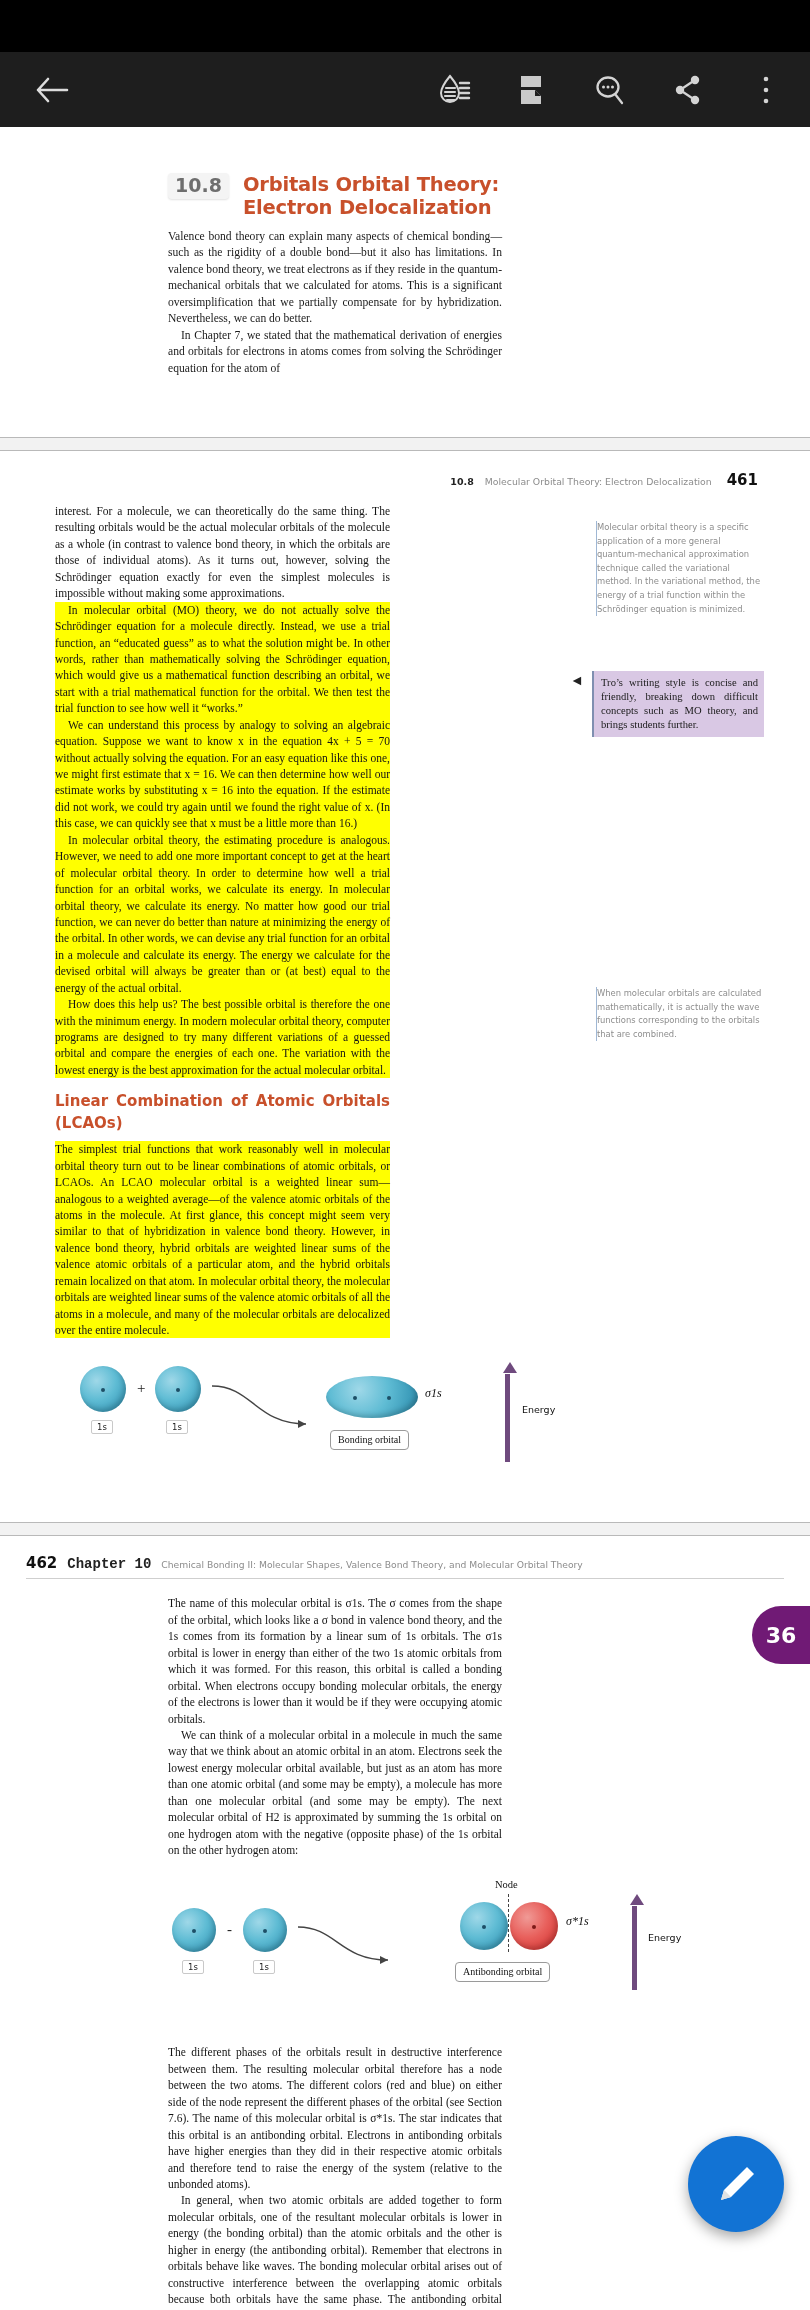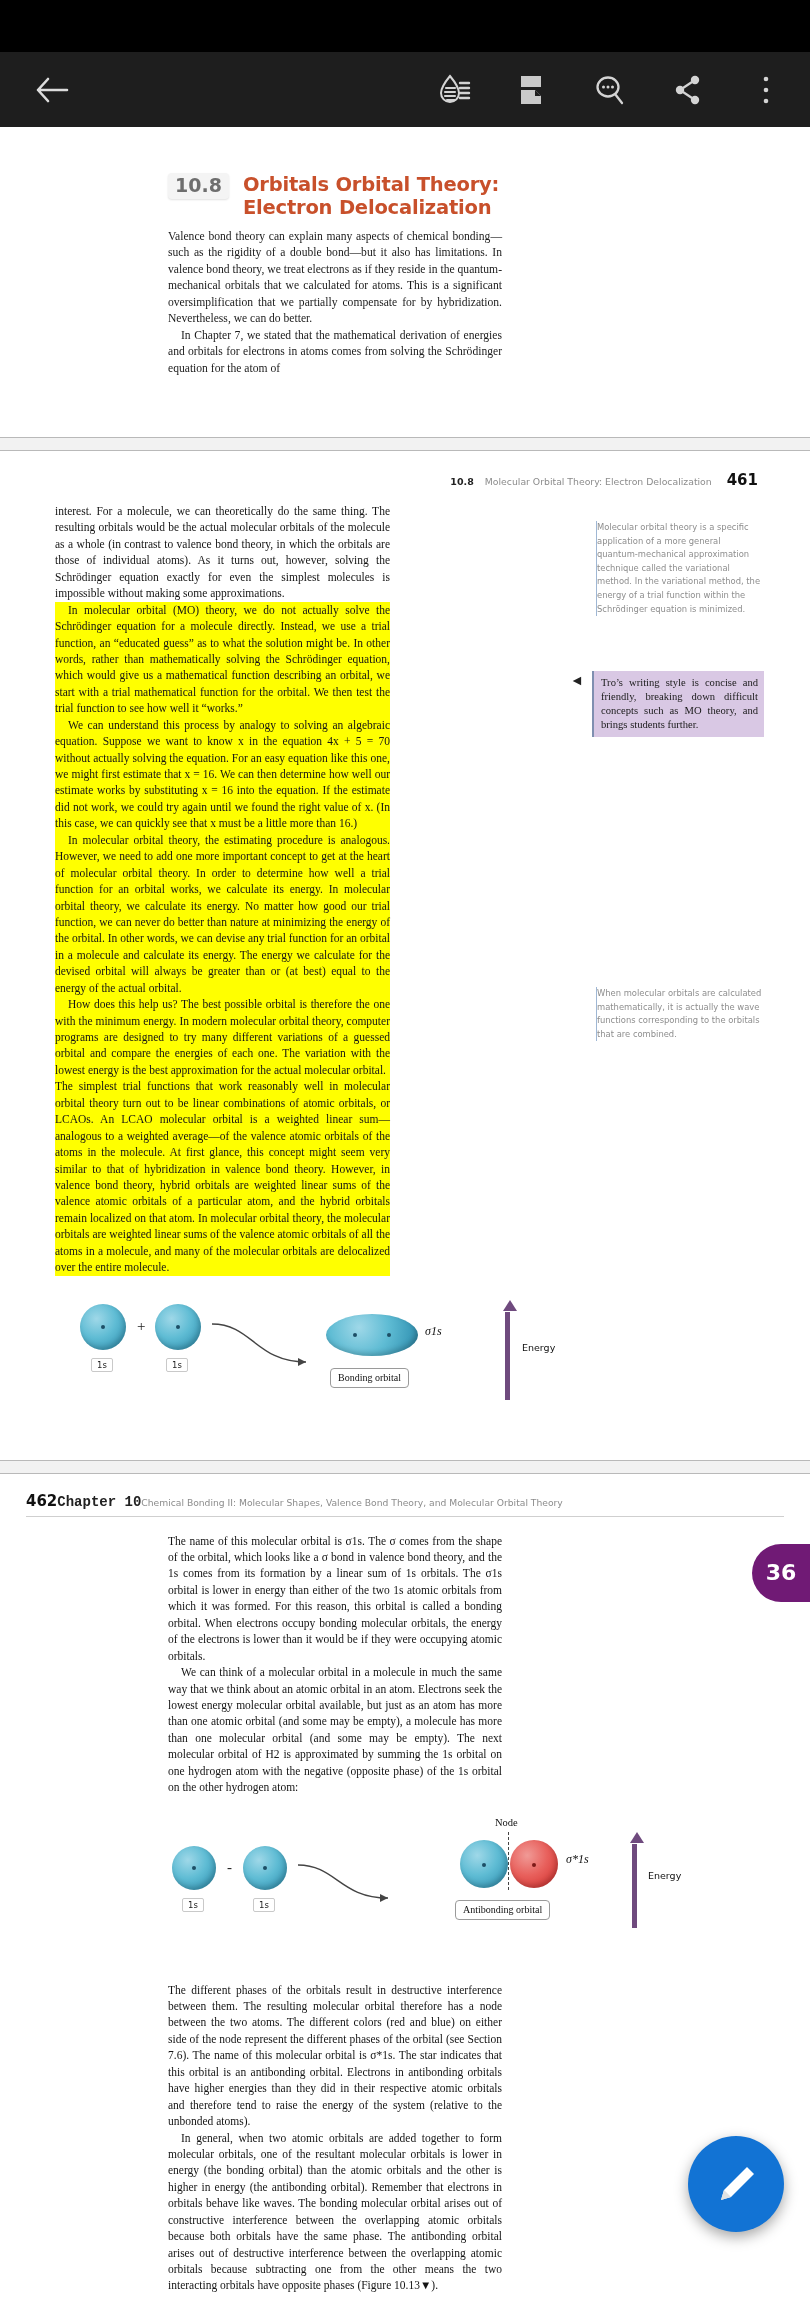--- a/index.html
+++ b/index.html
@@ -159,21 +159,21 @@
     border-bottom: 11px solid #6f4a7e; position: absolute; top: 0; left: -4.5px;
   }
   .energy-lbl {
     position: absolute; font-family: "DejaVu Sans", sans-serif; font-size: 9.5px; color: #111;
   }
   .arrow-curve { position: absolute; }
 
   
   .p462 { padding: 10px 0 0 0; position: relative; }
   .pg-head462 {
-    display: flex; align-items: baseline; margin: 8px 0 0 26px; 
+    display: flex; align-items: baseline; margin: 8px 0 0 26px; gap: 10px;
   }
   .pg-head462 .pno { font-family: "DejaVu Sans", sans-serif; font-weight: bold; font-size: 15px; color: #111; }
   .pg-head462 .ch { font-family: Liberation Mono, monospace; font-weight: bold; font-size: 14px; color: #222; }
   .pg-head462 .ct { font-family: "DejaVu Sans", sans-serif; font-size: 9.2px; color: #8c8c8c; }
   .col462 {
     margin: 16px 0 0 168px; width: 334px;
     font-size: 11.5px; line-height: 1.43; color: #141414; text-align: justify; hyphens: auto;
   }
 
   
@@ -290,20 +290,21 @@
     <div class="review-note" style="top:220px; left:592px;font-family:Liberation Serif, serif;">Tro’s writing style is concise and friendly, breaking down difficult concepts such as MO theory, and brings students further.</div>
     <div class="note-arrow" style="top:222px; left:570px;">◄</div>
     <div class="margin-note" style="top:536px; left:596px;">When molecular orbitals are calculated mathematically, it is actually the wave functions corresponding to the orbitals that are combined.</div>
 
     <div class="col-main">
       <p>interest. For a molecule, we can theoretically do the same thing. The resulting orbitals would be the actual molecular orbitals of the molecule as a whole (in contrast to valence bond theory, in which the orbitals are those of individual atoms). As it turns out, however, solving the Schrödinger equation exactly for even the simplest molecules is impossible without making some approximations.</p>
       <p class="ind hl">In molecular orbital (MO) theory, we do not actually solve the Schrödinger equation for a molecule directly. Instead, we use a trial function, an “educated guess” as to what the solution might be. In other words, rather than mathematically solving the Schrödinger equation, which would give us a mathematical function describing an orbital, we start with a trial mathematical function for the orbital. We then test the trial function to see how well it “works.”</p>
       <p class="ind hl">We can understand this process by analogy to solving an algebraic equation. Suppose we want to know x in the equation 4x + 5 = 70 without actually solving the equation. For an easy equation like this one, we might first estimate that x = 16. We can then determine how well our estimate works by substituting x = 16 into the equation. If the estimate did not work, we could try again until we found the right value of x. (In this case, we can quickly see that x must be a little more than 16.)</p>
       <p class="ind hl">In molecular orbital theory, the estimating procedure is analogous. However, we need to add one more important concept to get at the heart of molecular orbital theory. In order to determine how well a trial function for an orbital works, we calculate its energy. In molecular orbital theory, we calculate its energy. No matter how good our trial function, we can never do better than nature at minimizing the energy of the orbital. In other words, we can devise any trial function for an orbital in a molecule and calculate its energy. The energy we calculate for the devised orbital will always be greater than or (at best) equal to the energy of the actual orbital.</p>
       <p class="ind hl">How does this help us? The best possible orbital is therefore the one with the minimum energy. In modern molecular orbital theory, computer programs are designed to try many different variations of a guessed orbital and compare the energies of each one. The variation with the lowest energy is the best approximation for the actual molecular orbital.</p>
+      <div class="sub-head">Linear Combination of Atomic Orbitals (LCAOs)</div>
       <p class="hl">The simplest trial functions that work reasonably well in molecular orbital theory turn out to be linear combinations of atomic orbitals, or LCAOs. An LCAO molecular orbital is a weighted linear sum—analogous to a weighted average—of the valence atomic orbitals of the atoms in the molecule. At first glance, this concept might seem very similar to that of hybridization in valence bond theory. However, in valence bond theory, hybrid orbitals are weighted linear sums of the valence atomic orbitals of a particular atom, and the hybrid orbitals remain localized on that atom. In molecular orbital theory, the molecular orbitals are weighted linear sums of the valence atomic orbitals of all the atoms in a molecule, and many of the molecular orbitals are delocalized over the entire molecule.</p>
     </div>
 
     <div class="fig1">
       <div class="orb" style="left:80px; top:14px; width:46px; height:46px;">
           <span class="nuc"></span>
         </div>
       <div class="plus-sign" style="left:137px; top:28px;">+</div>
       <div class="orb" style="left:155px; top:14px; width:46px; height:46px;">
           <span class="nuc"></span>

